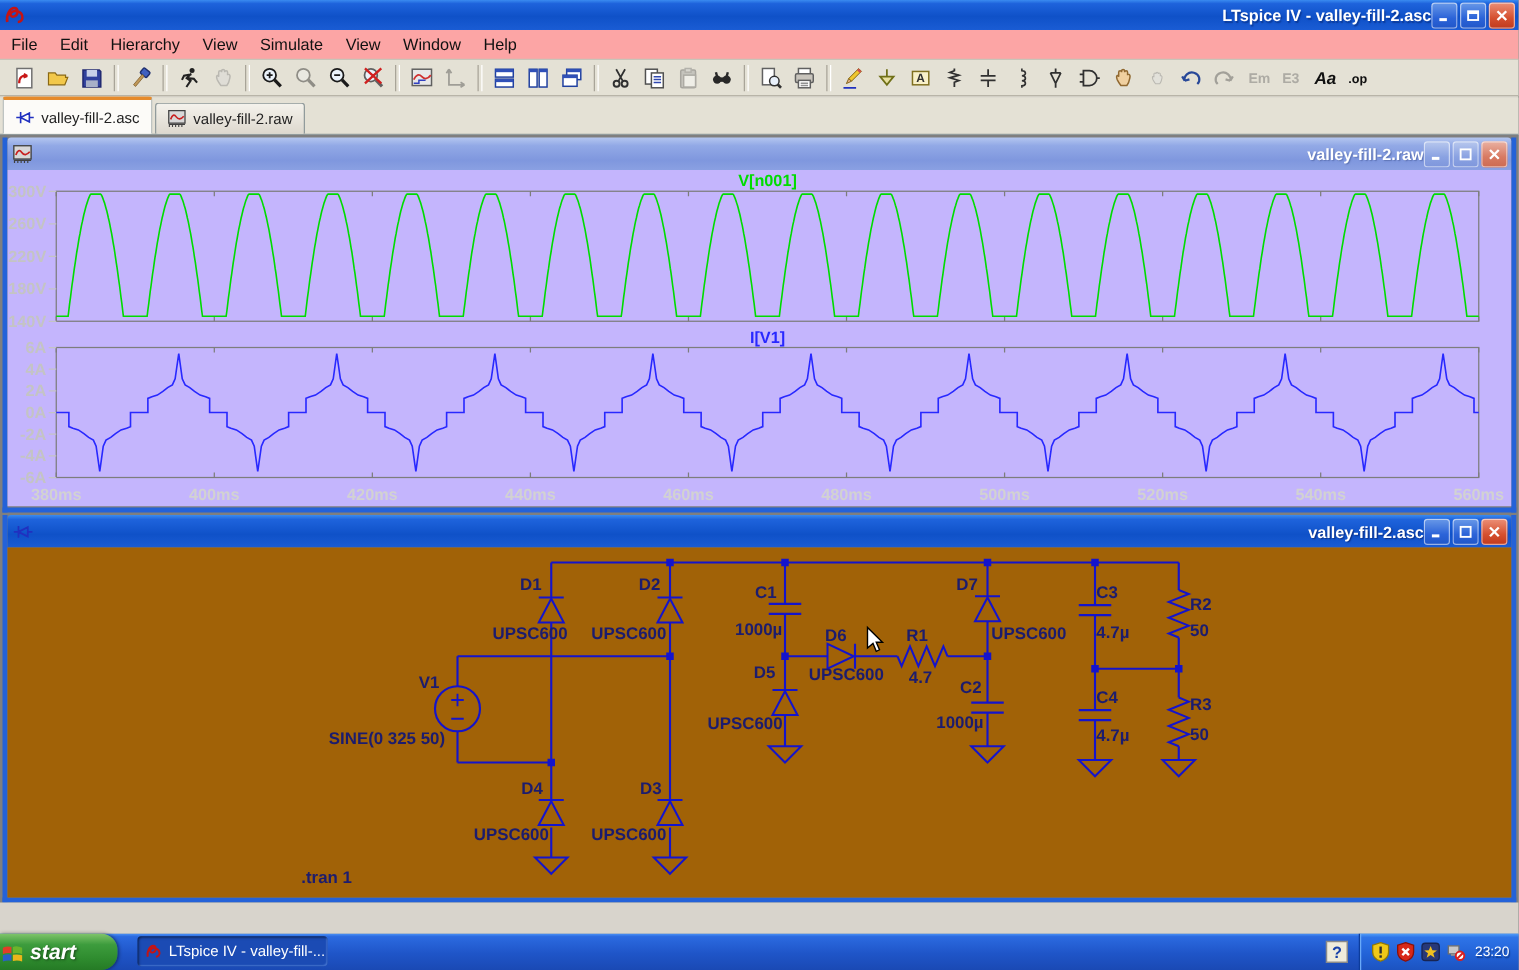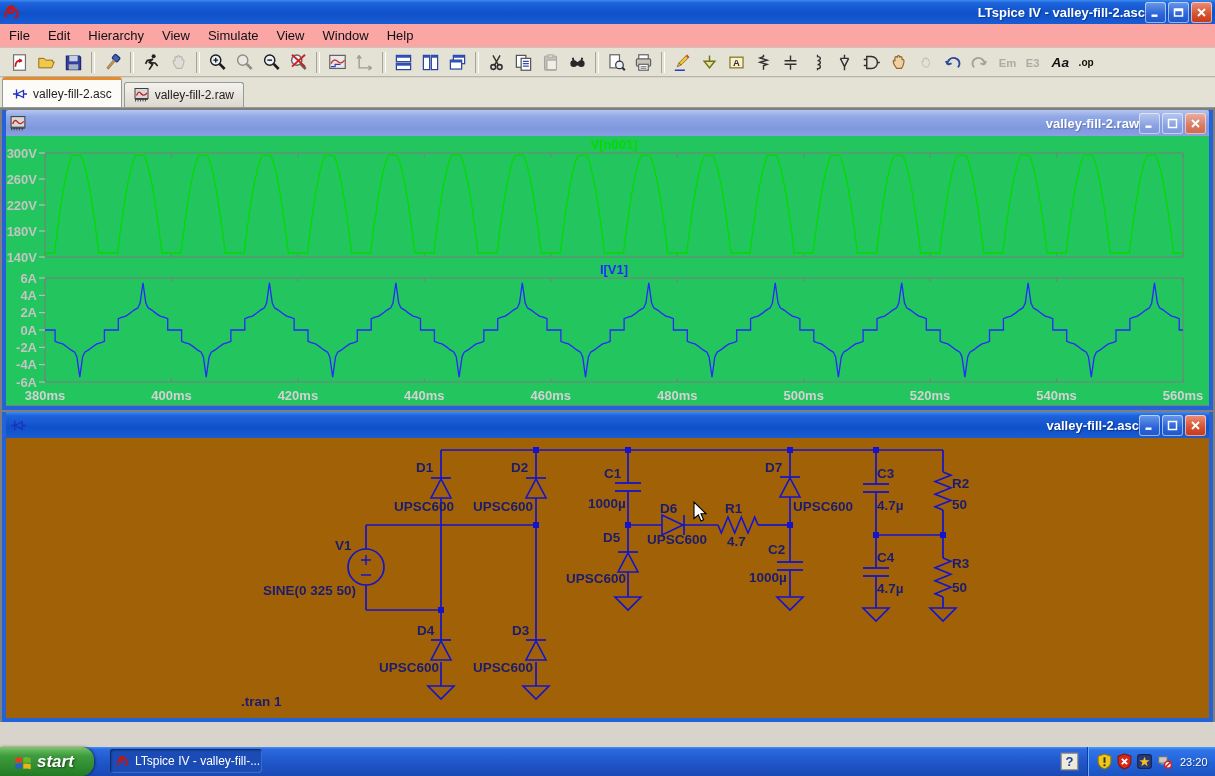--- a/index.html
+++ b/index.html
@@ -43,30 +43,30 @@
   .win{position:absolute;left:2px;width:1211px;box-sizing:border-box;
     border-left:4px solid #2462D8;border-right:4px solid #2462D8;border-bottom:4px solid #2462D8;}
   .wtitle{height:26px;display:flex;align-items:center;color:#fff;font-weight:bold;font-size:13px;
     text-shadow:1px 1px 1px rgba(10,40,120,.8);
     background:linear-gradient(180deg,#3a8bf0 0%,#1e63dc 14%,#0f51c8 60%,#1a5cd4 100%);
     border-radius:3px 3px 0 0;}
   .wtitle.inactive-bar{background:linear-gradient(180deg,#b4c6f0 0%,#92a9e6 25%,#7f97de 70%,#8aa0e2 100%);
     text-shadow:1px 1px 1px rgba(60,80,140,.5);}
   .wtitle .wicon{width:17px;height:17px;margin:0 5px 0 4px;display:inline-flex;}
   .wtitle .wtext{flex:1;}
-  .plotarea{position:relative;background:#22c55e;width:100%;height:269px;}
+  .plotarea{position:relative;background:#c4b5fd;width:100%;height:269px;}
   .schcanvas{position:relative;background:#a16207;width:100%;height:280px;}
   .plotarea svg,.schcanvas svg{position:absolute;left:0;top:0;display:block;}
   svg text{font-family:"Liberation Sans",sans-serif;}
   
   .bottomstrip{position:absolute;left:0;top:722px;width:100%;height:25px;background:#D8D4CC;}
   .taskbar{position:absolute;left:0;top:747px;width:100%;height:29px;
     background:linear-gradient(180deg,#4a90f4 0%,#2b6ae0 8%,#1f55c8 55%,#1a49b4 100%);}
   .startbtn{position:absolute;left:0;top:0;height:29px;width:94px;display:flex;align-items:center;gap:4px;
-    padding-left:13px;box-sizing:border-box;border-radius:0 13px 13px 0;
+    padding-left:0;box-sizing:border-box;border-radius:0 13px 13px 0;
     background:linear-gradient(180deg,#7fc46a 0%,#3d9c3d 30%,#2e8b2e 70%,#257a25 100%);
     box-shadow:1px 0 3px rgba(0,0,0,.5);color:#fff;font-weight:bold;font-style:italic;font-size:17px;
     text-shadow:1px 1px 2px #1a4a1a;}
   .startbtn svg{width:20px;height:20px;}
   .taskbtn{position:absolute;left:110px;top:2px;height:24px;width:152px;display:flex;align-items:center;gap:5px;
     padding:4px 6px;box-sizing:border-box;border-radius:3px;background:#1b4bb4;
     box-shadow:inset 1px 1px 2px rgba(0,0,0,.55),inset -1px -1px 1px rgba(90,140,230,.6);
     color:#fff;font-size:12px;white-space:nowrap;overflow:hidden;}
   .taskbtn svg{width:14px;height:14px;flex:none;}
   .helptile{position:absolute;right:136px;top:5px;width:19px;height:19px;display:flex;}

